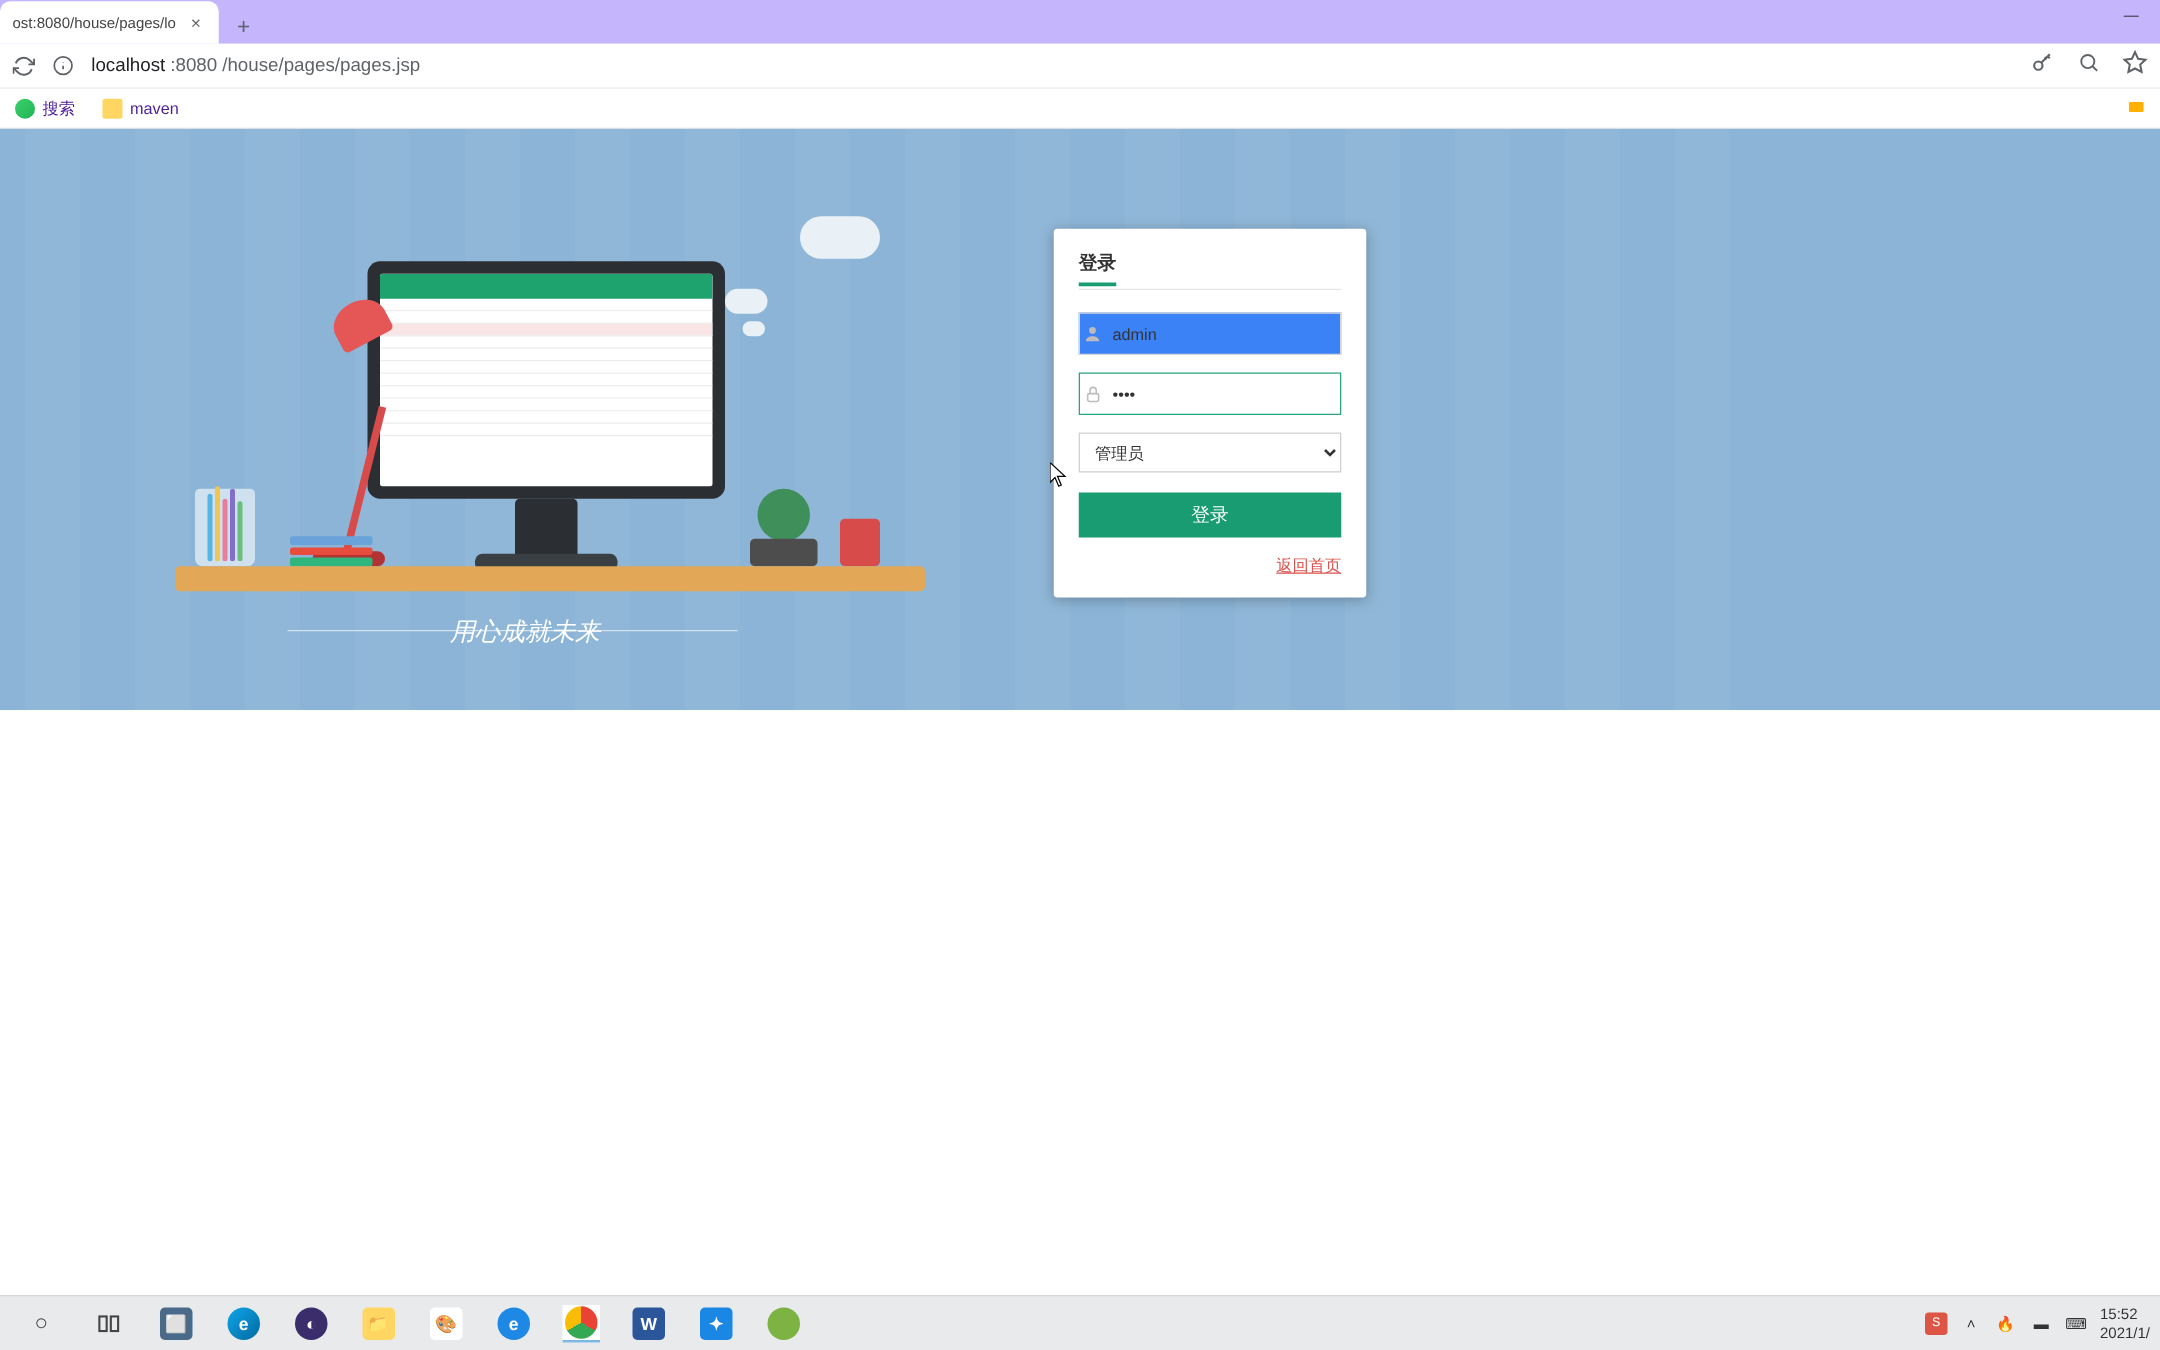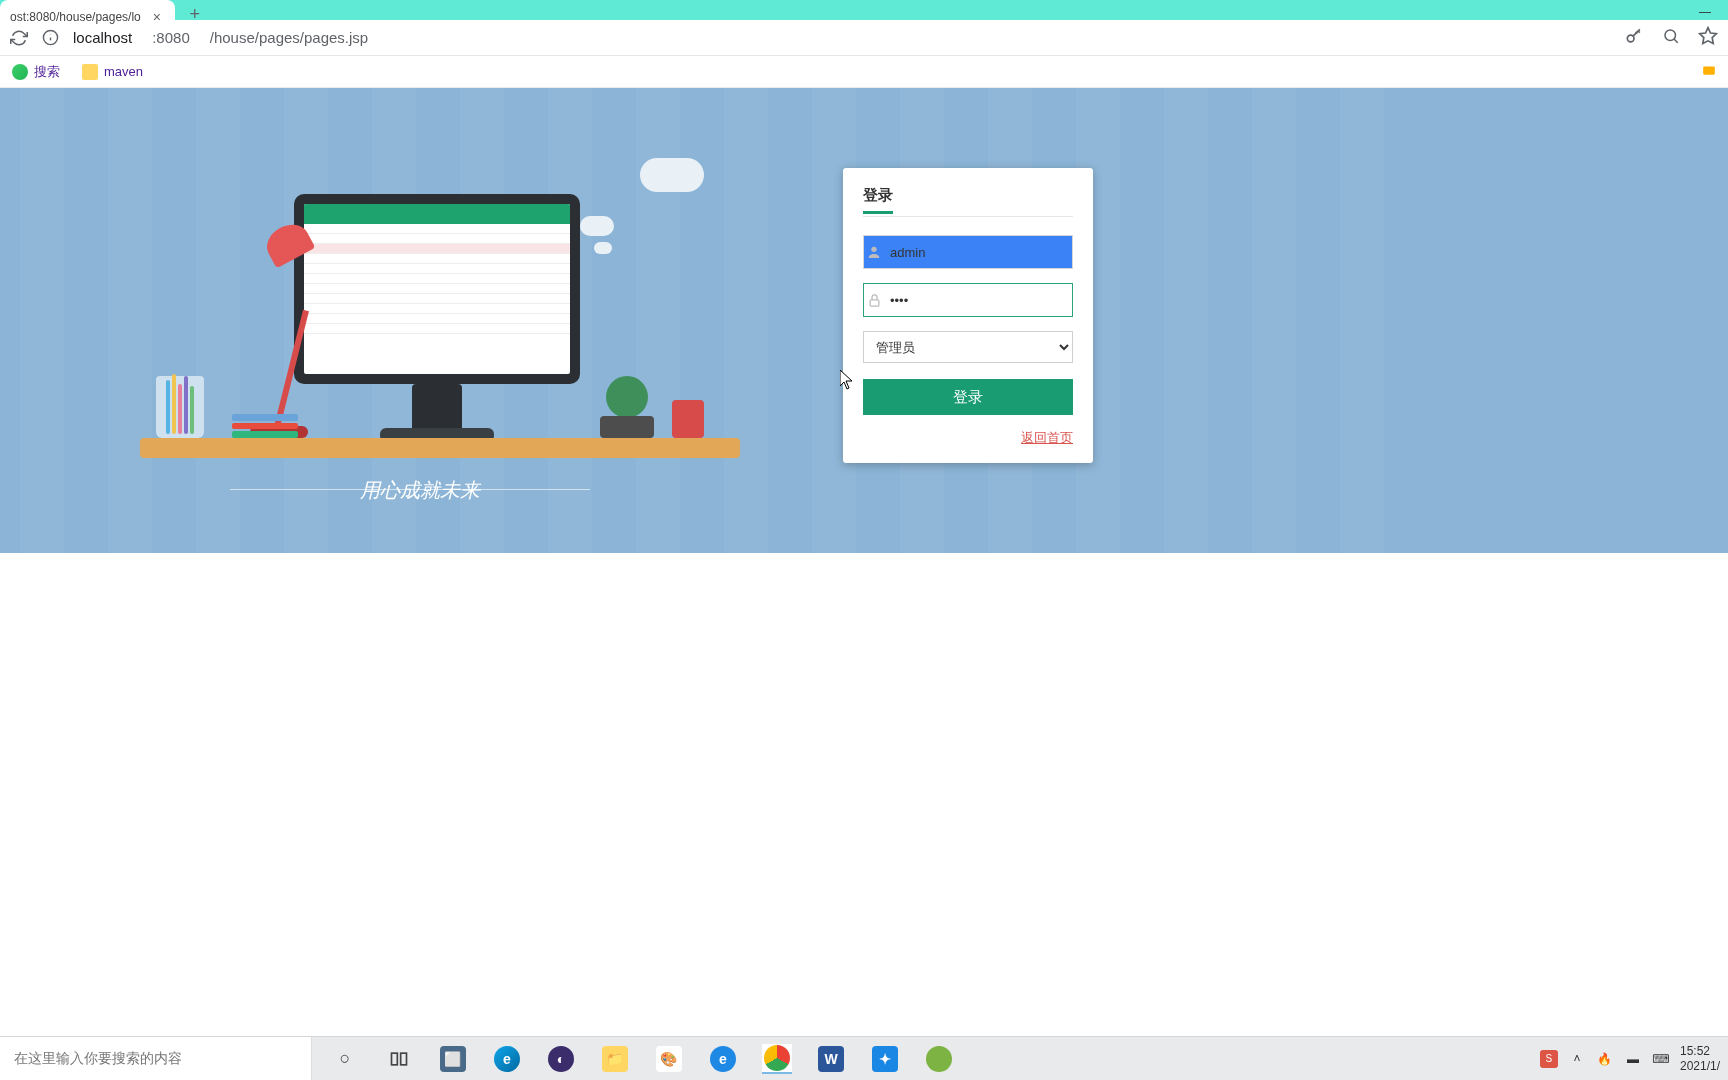--- a/index.html
+++ b/index.html
@@ -1,29 +1,29 @@
 <!DOCTYPE html>
 <html><head>
   <meta charset="utf-8">
   <style>
     * { margin: 0; padding: 0; box-sizing: border-box; font-family: "Microsoft YaHei", Arial, sans-serif; }
     body { width: 1728px; height: 1080px; overflow: hidden; background: #fff; position: relative; }
 
     
-    .tab-bar { height: 20px; background: #5eead4; display: flex; padding-left: 0; }
+    .tab-bar { height: 35px; background: #c4b5fd; display: flex; align-items: flex-end; padding-left: 0; }
     .tab { height: 34px; background: #fff; border-radius: 8px 8px 0 0; display: flex; align-items: center; padding: 0 10px; gap: 8px; font-size: 12px; color: #444; min-width: 170px; }
     .tab-title { flex: 1; overflow: hidden; white-space: nowrap; text-overflow: ellipsis; }
     .tab-close { width: 16px; height: 16px; display: flex; align-items: center; justify-content: center; color: #666; font-size: 14px; cursor: pointer; }
     .new-tab { width: 28px; height: 28px; display: flex; align-items: center; justify-content: center; color: #5f6368; font-size: 18px; margin-left: 6px; cursor: pointer; }
     .win-controls { position: absolute; right: 0; top: 0; display: flex; height: 24px; }
     .win-btn { width: 46px; display: flex; align-items: center; justify-content: center; color: #333; font-size: 12px; }
 
     .addr-bar { height: 36px; background: #fff; display: flex; align-items: center; padding: 0 10px; gap: 14px; border-bottom: 1px solid #e7e7e7; }
     .nav-icon { color: #5f6368; display: flex; align-items: center; }
-    .url-area { display: flex; align-items: center; gap: 20px; font-size: 15px; }
+    .url-area { display: flex; align-items: center; gap: 4px; font-size: 15px; }
     .url-host { color: #202124; }
     .url-colon { color: #5f6368; }
     .url-path { color: #5f6368; }
     .right-icons { margin-left: auto; display: flex; align-items: center; gap: 18px; color: #5f6368; }
 
     .bookmarks { height: 32px; background: #fff; display: flex; align-items: center; gap: 22px; padding: 0 12px; font-size: 13px; color: #4c1d95; border-bottom: 1px solid #ebebeb; }
     .bm-item { display: flex; align-items: center; gap: 6px; }
     .bm-icon { width: 16px; height: 16px; border-radius: 3px; }
     .bm-q { background: linear-gradient(135deg,#3dd16a,#1fb356); border-radius: 50%; }
     .bm-folder { background: #ffd662; border-radius: 2px; position: relative; }
@@ -257,23 +257,20 @@
   </div>
 </div>
 
 <div class="cursor">
   <svg width="14" height="20" viewBox="0 0 14 20">
       <path d="M0 0 L0 16 L4 12 L7 19 L9 18 L6 11 L12 11 Z" fill="#fff" stroke="#000" stroke-width="1"></path>
     </svg>
 </div>
 
 <div class="taskbar">
-  <div class="search-box">
-    <span>在这里输入你要搜索的内容</span>
-  </div>
   <div class="tb-center">
     <div class="tb-icon">○</div>
     <div class="tb-icon">
         <svg width="20" height="20" viewBox="0 0 24 24" fill="none" stroke="#444" stroke-width="2">
           <rect x="3" y="5" width="7" height="14"></rect>
           <rect x="14" y="5" width="7" height="14"></rect>
         </svg>
       </div>
     <div class="tb-icon">
         <div class="tb-app" style="background:#4a6a8a">⬜</div>

